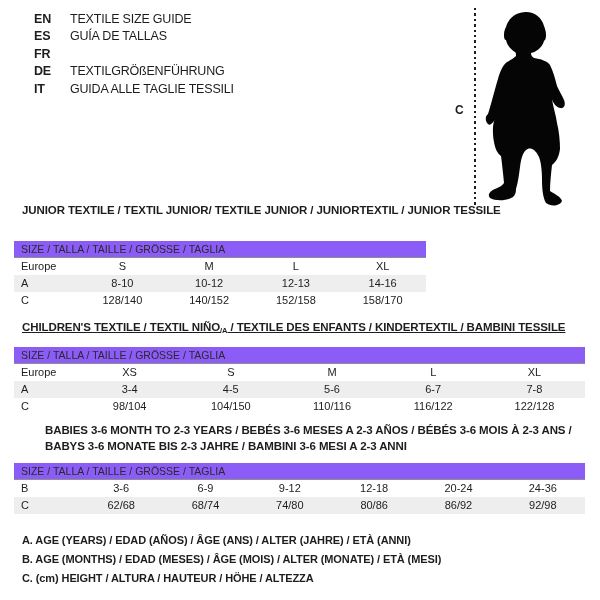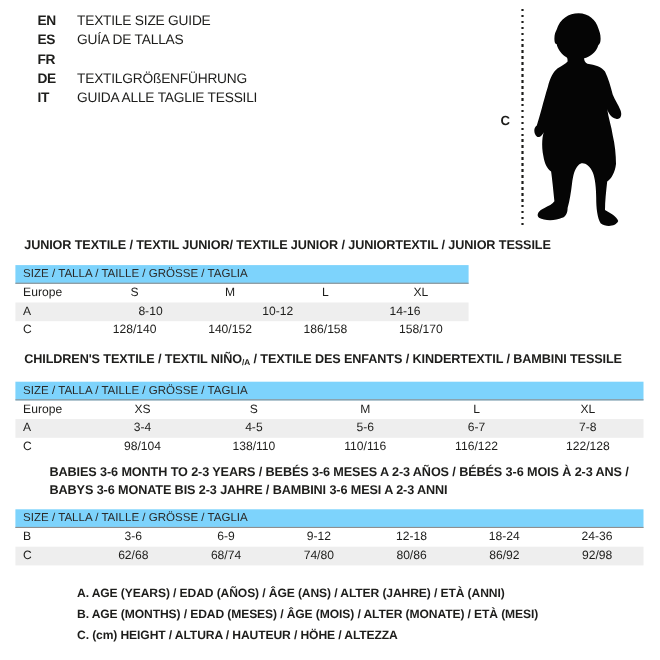--- a/index.html
+++ b/index.html
@@ -23,31 +23,31 @@
   }
   .measure-label{left:455px;top:103px;font-size:12px;font-weight:bold;}
   .baby-svg{left:478px;top:11px;}
 
   
   .tbl-title{left:22px;font-size:11.5px;font-weight:bold;letter-spacing:-0.1px;white-space:nowrap;}
   .tbl-title .sub{font-size:7.5px;vertical-align:-2px;}
   .tbl-title2{line-height:15.5px;margin-left:23px;}
   .size-table{left:14px;}
   .size-bar{
-    height:16px;background:#7dd3fc;border-bottom:1px solid #8f8f8f;
+    height:16px;background:#8b5cf6;border-bottom:1px solid #8f8f8f;
     font-size:10.5px;line-height:16px;padding-left:7px;color:#2a2a28;
   }
   .trow{display:flex;height:17px;line-height:17px;font-size:11px;}
   .trow .lbl{width:58px;padding-left:7px;}
   .trow .val{flex:1;text-align:center;}
   .shaded{background:#eeeeee;}
 
   
   .legend-block{left:22px;top:531px;}
-  .legend-line{font-size:11px;font-weight:bold;letter-spacing:-0.1px;line-height:19px;white-space:nowrap;margin-left:48px;}
+  .legend-line{font-size:11px;font-weight:bold;letter-spacing:-0.1px;line-height:19px;white-space:nowrap;}
 </style>
 </head>
 <body>
 
 <div class="abs lang-block">
   <div class="lang-row">
     <span class="lang-code">EN</span>
     <span class="lang-label">TEXTILE SIZE GUIDE</span>
   </div>
   <div class="lang-row">
@@ -105,46 +105,47 @@
     C13,94 16,81 20,68
     C22,60 25,54 29,51
     C33,49 36,47 38,45
     C38,43 38,42 37,41
     C33,39 29,34 28,29
     C27,29 26,28 26,24
     C26,20 27,18 28,16
     C31,6 39,1 48,1 Z"></path>
 </svg>
 
-<div class="abs tbl-title" style="top:217px;">JUNIOR TEXTILE / TEXTIL JUNIOR/ TEXTILE JUNIOR / JUNIORTEXTIL / JUNIOR TESSILE</div>
+<div class="abs tbl-title" style="top:204px;">JUNIOR TEXTILE / TEXTIL JUNIOR/ TEXTILE JUNIOR / JUNIORTEXTIL / JUNIOR TESSILE</div>
 <div class="abs size-table" style="top:241px;width:412px;">
   <div class="size-bar">SIZE / TALLA / TAILLE / GRÖSSE / TAGLIA</div>
   <div class="trow">
     <span class="lbl">Europe</span>
     <span class="val">S</span>
     <span class="val">M</span>
     <span class="val">L</span>
     <span class="val">XL</span>
   </div>
   <div class="trow shaded">
     <span class="lbl">A</span>
     <span class="val">8-10</span>
     <span class="val">10-12</span>
+    <span class="val">12-13</span>
     <span class="val">14-16</span>
   </div>
   <div class="trow">
     <span class="lbl">C</span>
     <span class="val">128/140</span>
     <span class="val">140/152</span>
-    <span class="val">186/158</span>
+    <span class="val">152/158</span>
     <span class="val">158/170</span>
   </div>
 </div>
 
-<div class="abs tbl-title" style="top:321px;">
+<div class="abs tbl-title" style="top:321px;text-decoration:underline;">
   <span>CHILDREN'S TEXTILE / TEXTIL NIÑO</span><span class="sub">/A</span><span> / TEXTILE DES ENFANTS / KINDERTEXTIL / BAMBINI TESSILE</span>
 </div>
 <div class="abs size-table" style="top:347px;width:571px;">
   <div class="size-bar">SIZE / TALLA / TAILLE / GRÖSSE / TAGLIA</div>
   <div class="trow">
     <span class="lbl">Europe</span>
     <span class="val">XS</span>
     <span class="val">S</span>
     <span class="val">M</span>
     <span class="val">L</span>
@@ -154,40 +155,40 @@
     <span class="lbl">A</span>
     <span class="val">3-4</span>
     <span class="val">4-5</span>
     <span class="val">5-6</span>
     <span class="val">6-7</span>
     <span class="val">7-8</span>
   </div>
   <div class="trow">
     <span class="lbl">C</span>
     <span class="val">98/104</span>
-    <span class="val">138/110</span>
+    <span class="val">104/150</span>
     <span class="val">110/116</span>
     <span class="val">116/122</span>
     <span class="val">122/128</span>
   </div>
 </div>
 
 <div class="abs tbl-title tbl-title2" style="top:423px;">
   <div>BABIES 3-6 MONTH TO 2-3 YEARS / BEBÉS 3-6 MESES A 2-3 AÑOS / BÉBÉS 3-6 MOIS À 2-3 ANS /</div>
   <div>BABYS 3-6 MONATE BIS 2-3 JAHRE / BAMBINI 3-6 MESI A 2-3 ANNI</div>
 </div>
 <div class="abs size-table" style="top:463px;width:571px;">
   <div class="size-bar">SIZE / TALLA / TAILLE / GRÖSSE / TAGLIA</div>
   <div class="trow">
     <span class="lbl">B</span>
     <span class="val">3-6</span>
     <span class="val">6-9</span>
     <span class="val">9-12</span>
     <span class="val">12-18</span>
-    <span class="val">18-24</span>
+    <span class="val">20-24</span>
     <span class="val">24-36</span>
   </div>
   <div class="trow shaded">
     <span class="lbl">C</span>
     <span class="val">62/68</span>
     <span class="val">68/74</span>
     <span class="val">74/80</span>
     <span class="val">80/86</span>
     <span class="val">86/92</span>
     <span class="val">92/98</span>

